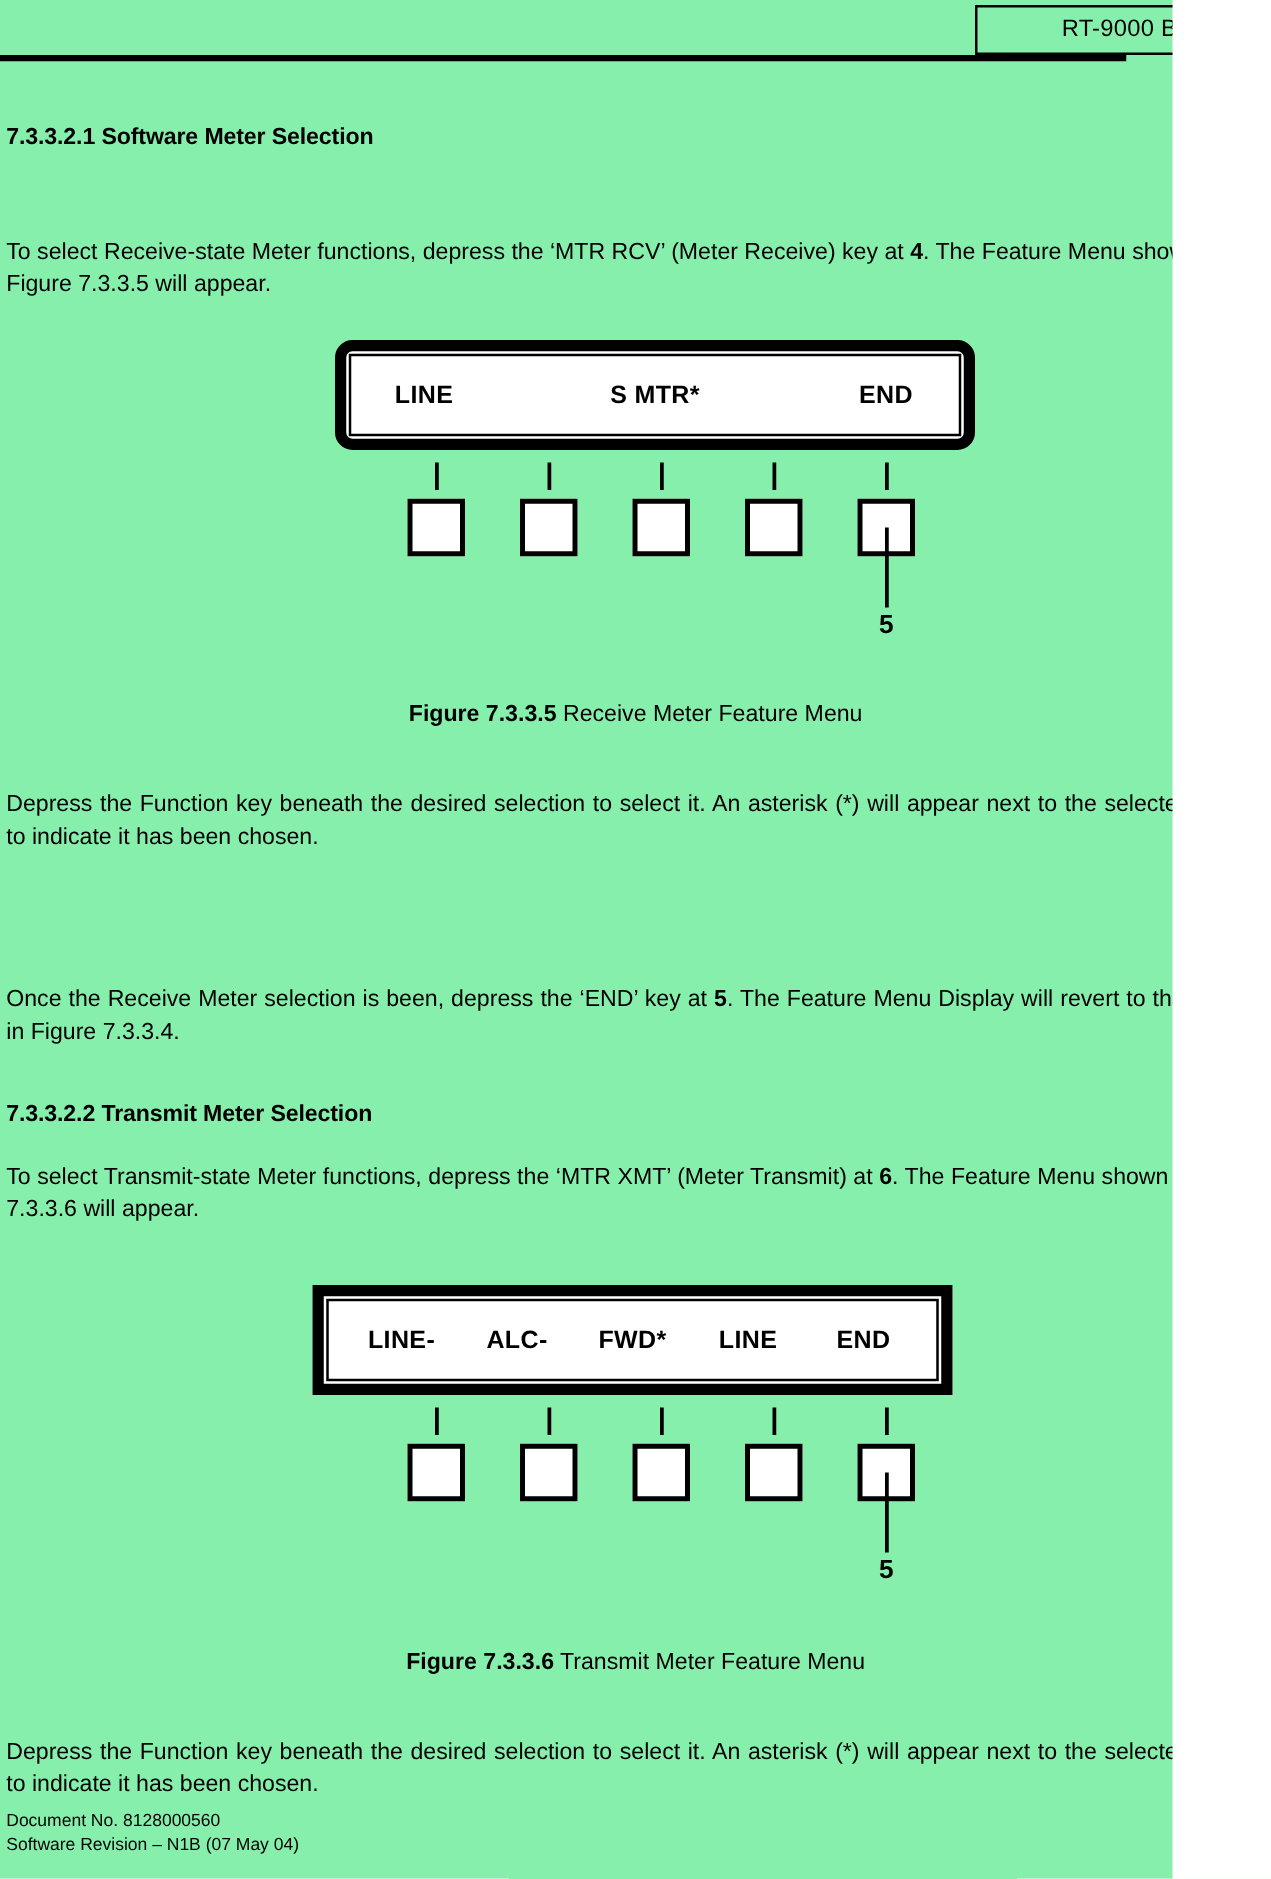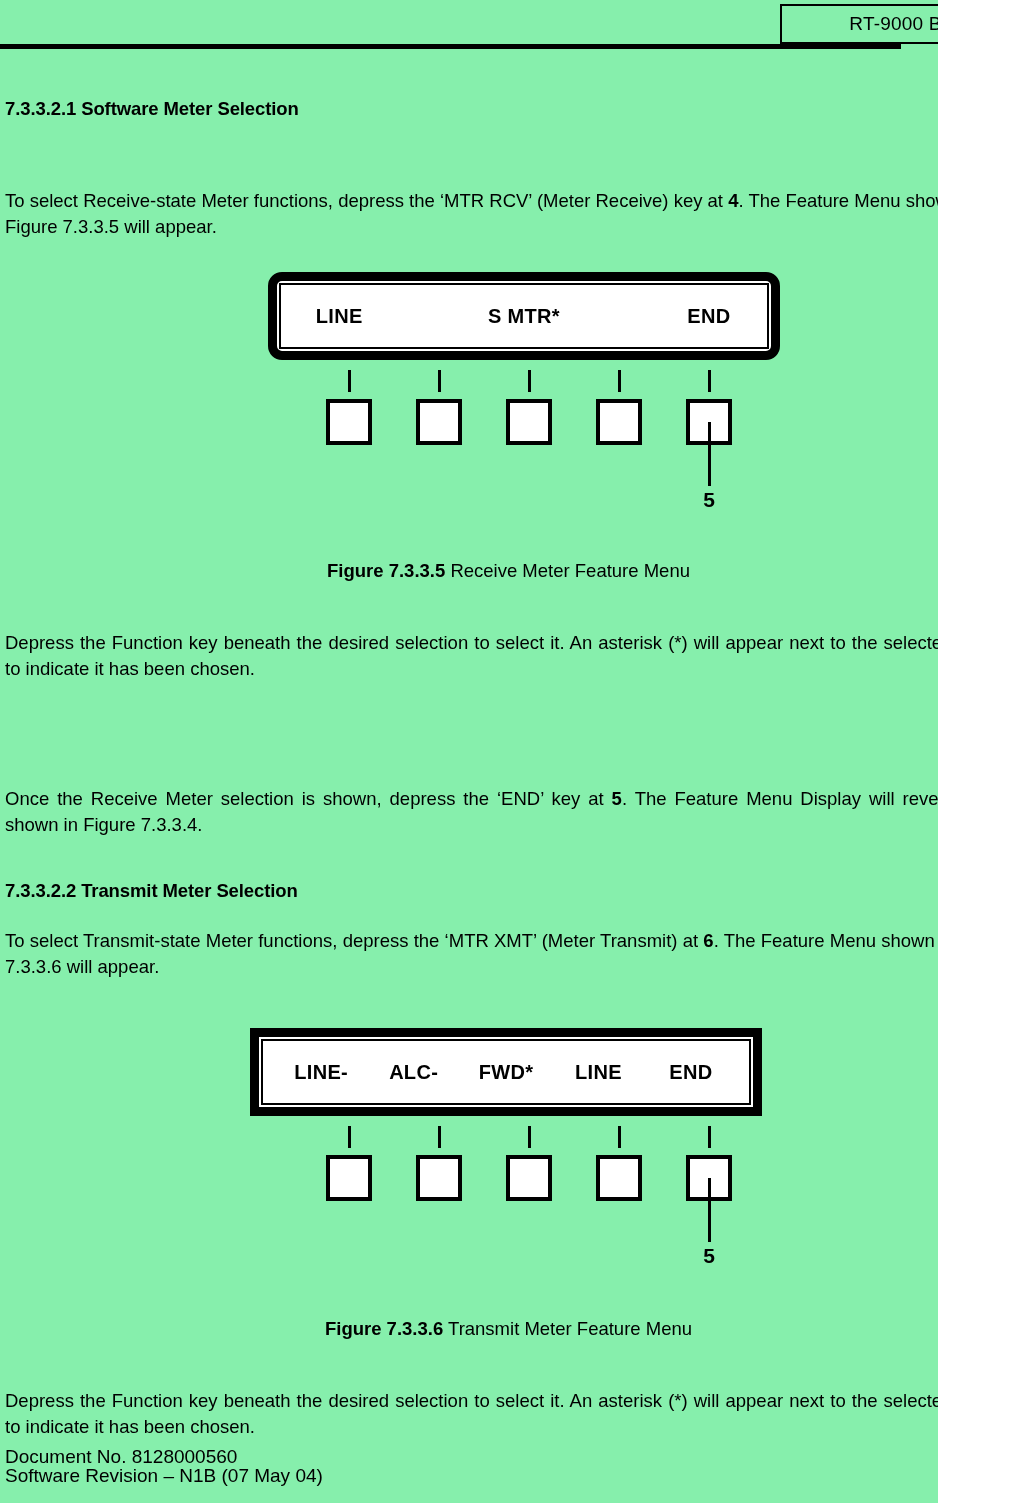--- a/index.html
+++ b/index.html
@@ -189,21 +189,21 @@
   .footer {
     position: absolute;
     left: 5px;
     bottom: 18px;
     width: 1007px;
     display: flex;
     align-items: flex-end;
     justify-content: space-between;
   }
   .footer-left {
-    font-size: 19px;
+    font-size: 14px;
     line-height: 19px;
   }
   .footer-page {
     font-size: 26px;
     font-weight: bold;
     letter-spacing: -0.5px;
     padding-bottom: 2px;
   }
 </style>
 </head>
@@ -276,21 +276,21 @@
     </p>
   </div>
 
   <div class="content" style="top:630px;">
     <p class="body-text">Depress the Function key beneath the desired selection to select it. An asterisk (*) will appear next to the selected choice to indicate it has been chosen.</p>
   </div>
 
 
   <div class="content" style="top:786px;">
     <p class="body-text">
-      <span>Once the Receive Meter selection is shown, depress the ‘END’ key at</span>
+      <span>Once the Receive Meter selection is been, depress the ‘END’ key at</span>
       <span class="callout-num">5</span><span>.  The Feature Menu Display will revert to that shown in Figure 7.3.3.4.</span>
     </p>
   </div>
 
   <div class="content" style="top:880px;">
     <h3 class="section-heading">7.3.3.2.2 Transmit Meter Selection</h3>
   </div>
 
   <div class="content" style="top:928px;">
     <p class="body-text">

